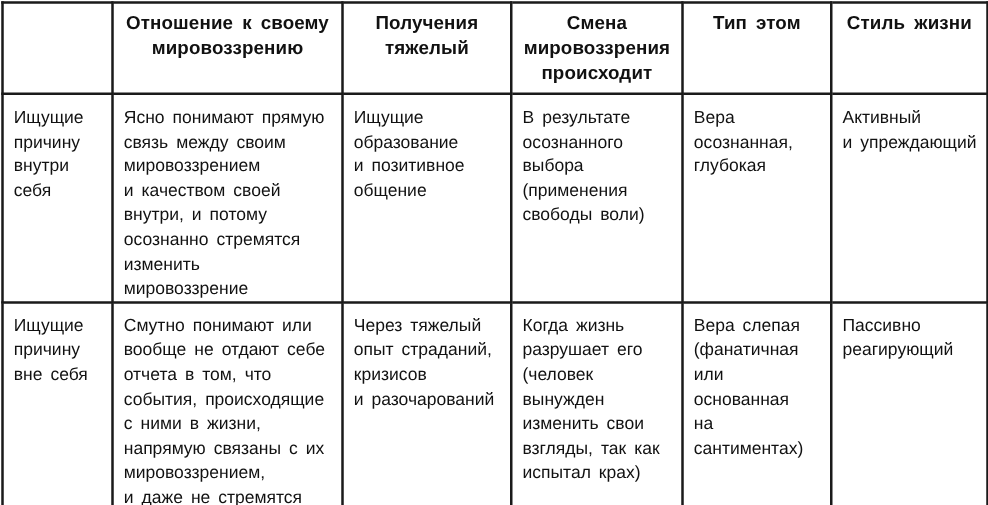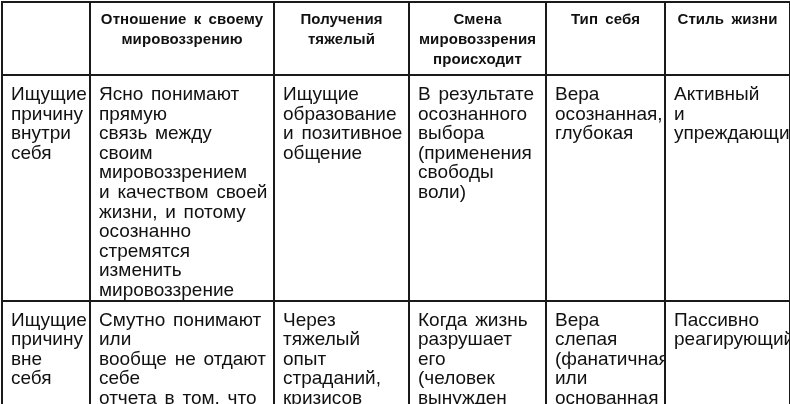--- a/index.html
+++ b/index.html
@@ -34,21 +34,21 @@
   table.cmp th {
     font-size: 15px;
     line-height: 20px;
     font-weight: bold;
     text-align: center;
     padding: 6px 4px 0 4px;
     word-spacing: 3px;
     letter-spacing: 0.1px;
   }
   table.cmp td {
-    font-size: 19px;
+    font-size: 14px;
     line-height: 19.6px;
     font-weight: normal;
     text-align: left;
     padding: 8px 4px 0 8px;
     word-spacing: 2.5px;
   }
   td.row-label {
     padding-left: 9px;
   }
   
@@ -78,35 +78,35 @@
     <thead>
       <tr class="header-row">
         <th></th>
         <th>Отношение к своему
 мировоззрению</th>
         <th>Получения
 тяжелый</th>
         <th>Смена
 мировоззрения
 происходит</th>
-        <th>Тип себя</th>
+        <th>Тип этом</th>
         <th>Стиль жизни</th>
       </tr>
     </thead>
     <tbody>
       <tr class="data-row-1">
         <td class="row-label">Ищущие
 причину
 внутри
 себя</td>
         <td>Ясно понимают прямую
 связь между своим
 мировоззрением
 и качеством своей
-жизни, и потому
+внутри, и потому
 осознанно стремятся
 изменить
 мировоззрение</td>
         <td>Ищущие
 образование
 и позитивное
 общение</td>
         <td>В результате
 осознанного
 выбора

